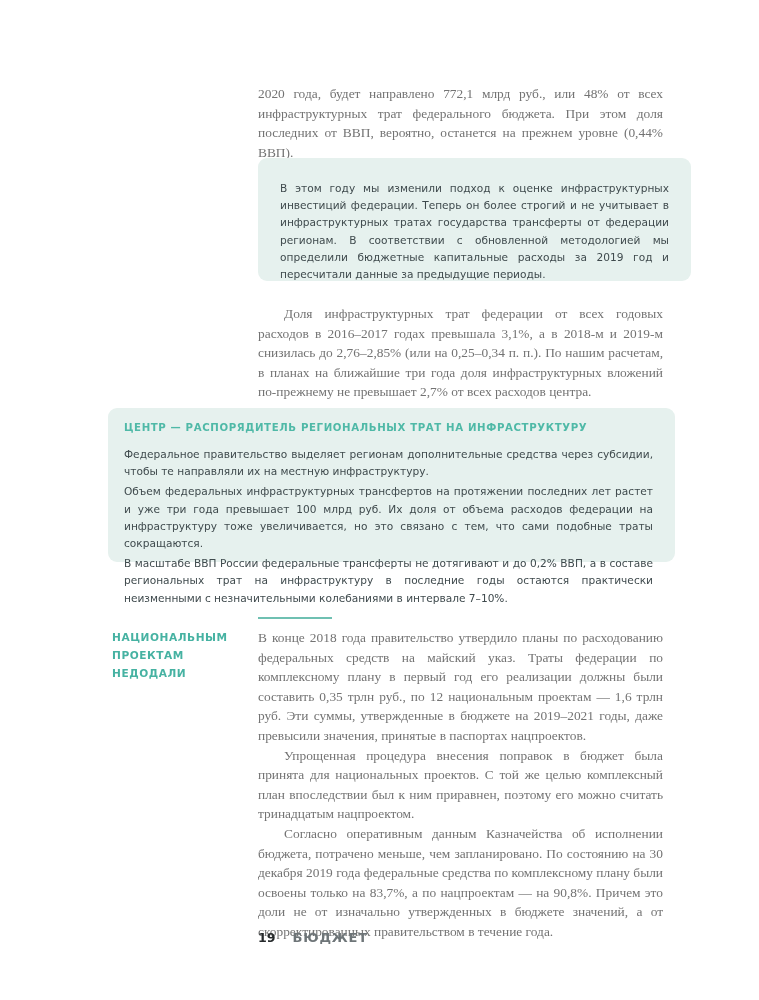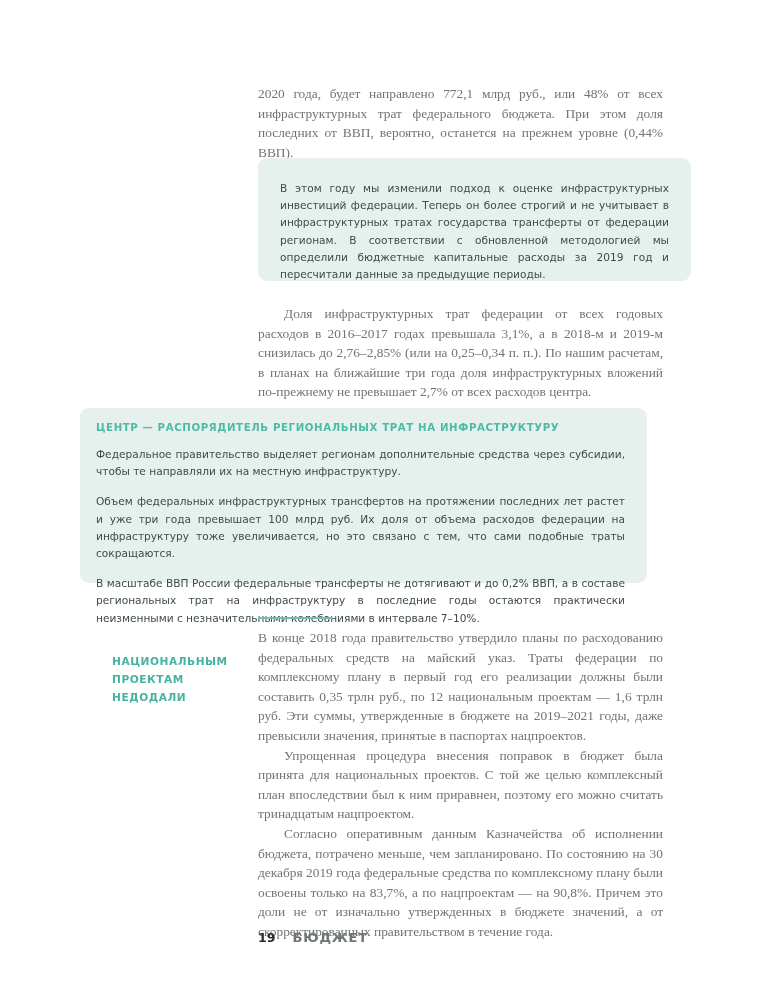--- a/index.html
+++ b/index.html
@@ -61,21 +61,21 @@
   .callout-text {
     font-family: "DejaVu Sans", sans-serif;
     font-size: 10.6px;
     line-height: 17.2px;
     color: #3f4a4d;
     margin: 0;
     text-align: justify;
     text-justify: inter-word;
   }
   .callout-text + .callout-text {
-    margin-top: 13px;
+    margin-top: 3px;
   }
 
   .callout-heading {
     font-family: "DejaVu Sans", sans-serif;
     font-size: 10.2px;
     font-weight: bold;
     letter-spacing: 0.62px;
     color: #4fb9a7;
     text-transform: uppercase;
     margin: 0 0 13px 0;
@@ -135,30 +135,30 @@
   </div>
 
   <div class="callout" style="left: 258px; top: 158px; width: 433px; height: 123px; padding: 22px 22px 0 22px;">
     <p class="callout-text">В этом году мы изменили подход к оценке инфраструктурных инвестиций федерации. Теперь он более строгий и не учитывает в инфраструктурных тратах государства трансферты от федерации регионам. В соответствии с обновленной методологией мы определили бюджетные капитальные расходы за 2019 год и пересчитали данные за предыдущие периоды.</p>
   </div>
 
   <div class="col-main" style="top: 304px;">
     <p class="body-p indent">Доля инфраструктурных трат федерации от всех годовых расходов в 2016–2017 годах превышала 3,1%, а в 2018-м и 2019-м снизилась до 2,76–2,85% (или на 0,25–0,34 п. п.). По нашим расчетам, в планах на ближайшие три года доля инфраструктурных вложений по-прежнему не превышает 2,7% от всех расходов центра.</p>
   </div>
 
-  <div class="callout" style="left: 80px; top: 408px; width: 567px; height: 175px; padding: 14px 22px 0 16px;">
+  <div class="callout" style="left: 108px; top: 408px; width: 567px; height: 154px; padding: 14px 22px 0 16px;">
     <p class="callout-heading">ЦЕНТР — РАСПОРЯДИТЕЛЬ РЕГИОНАЛЬНЫХ ТРАТ НА ИНФРАСТРУКТУРУ</p>
     <p class="callout-text">Федеральное правительство выделяет регионам дополнительные средства через субсидии, чтобы те направляли их на местную инфраструктуру.</p>
     <p class="callout-text">Объем федеральных инфраструктурных трансфертов на протяжении последних лет растет и уже три года превышает 100 млрд руб. Их доля от объема расходов федерации на инфраструктуру тоже увеличивается, но это связано с тем, что сами подобные траты сокращаются.</p>
     <p class="callout-text">В масштабе ВВП России федеральные трансферты не дотягивают и до 0,2% ВВП, а в составе региональных трат на инфраструктуру в последние годы остаются практически неизменными с незначительными колебаниями в интервале 7–10%.</p>
   </div>
 
   <div class="rule"></div>
 
-  <div class="col-side" style="top: 652px;">
+  <div class="col-side" style="top: 628px;">
     <div class="side-kicker">НАЦИОНАЛЬНЫМ ПРОЕКТАМ НЕДОДАЛИ</div>
   </div>
 
   <div class="col-main" style="top: 628px;">
     <p class="body-p">В конце 2018 года правительство утвердило планы по расходованию федеральных средств на майский указ. Траты федерации по комплексному плану в первый год его реализации должны были составить 0,35 трлн руб., по 12 национальным проектам — 1,6 трлн руб. Эти суммы, утвержденные в бюджете на 2019–2021 годы, даже превысили значения, принятые в паспортах нацпроектов.</p>
     <p class="body-p indent">Упрощенная процедура внесения поправок в бюджет была принята для национальных проектов. С той же целью комплексный план впоследствии был к ним приравнен, поэтому его можно считать тринадцатым нацпроектом.</p>
     <p class="body-p indent">Согласно оперативным данным Казначейства об исполнении бюджета, потрачено меньше, чем запланировано. По состоянию на 30 декабря 2019 года федеральные средства по комплексному плану были освоены только на 83,7%, а по нацпроектам — на 90,8%. Причем это доли не от изначально утвержденных в бюджете значений, а от скорректированных правительством в течение года.</p>
   </div>
 
   <div class="footer">

